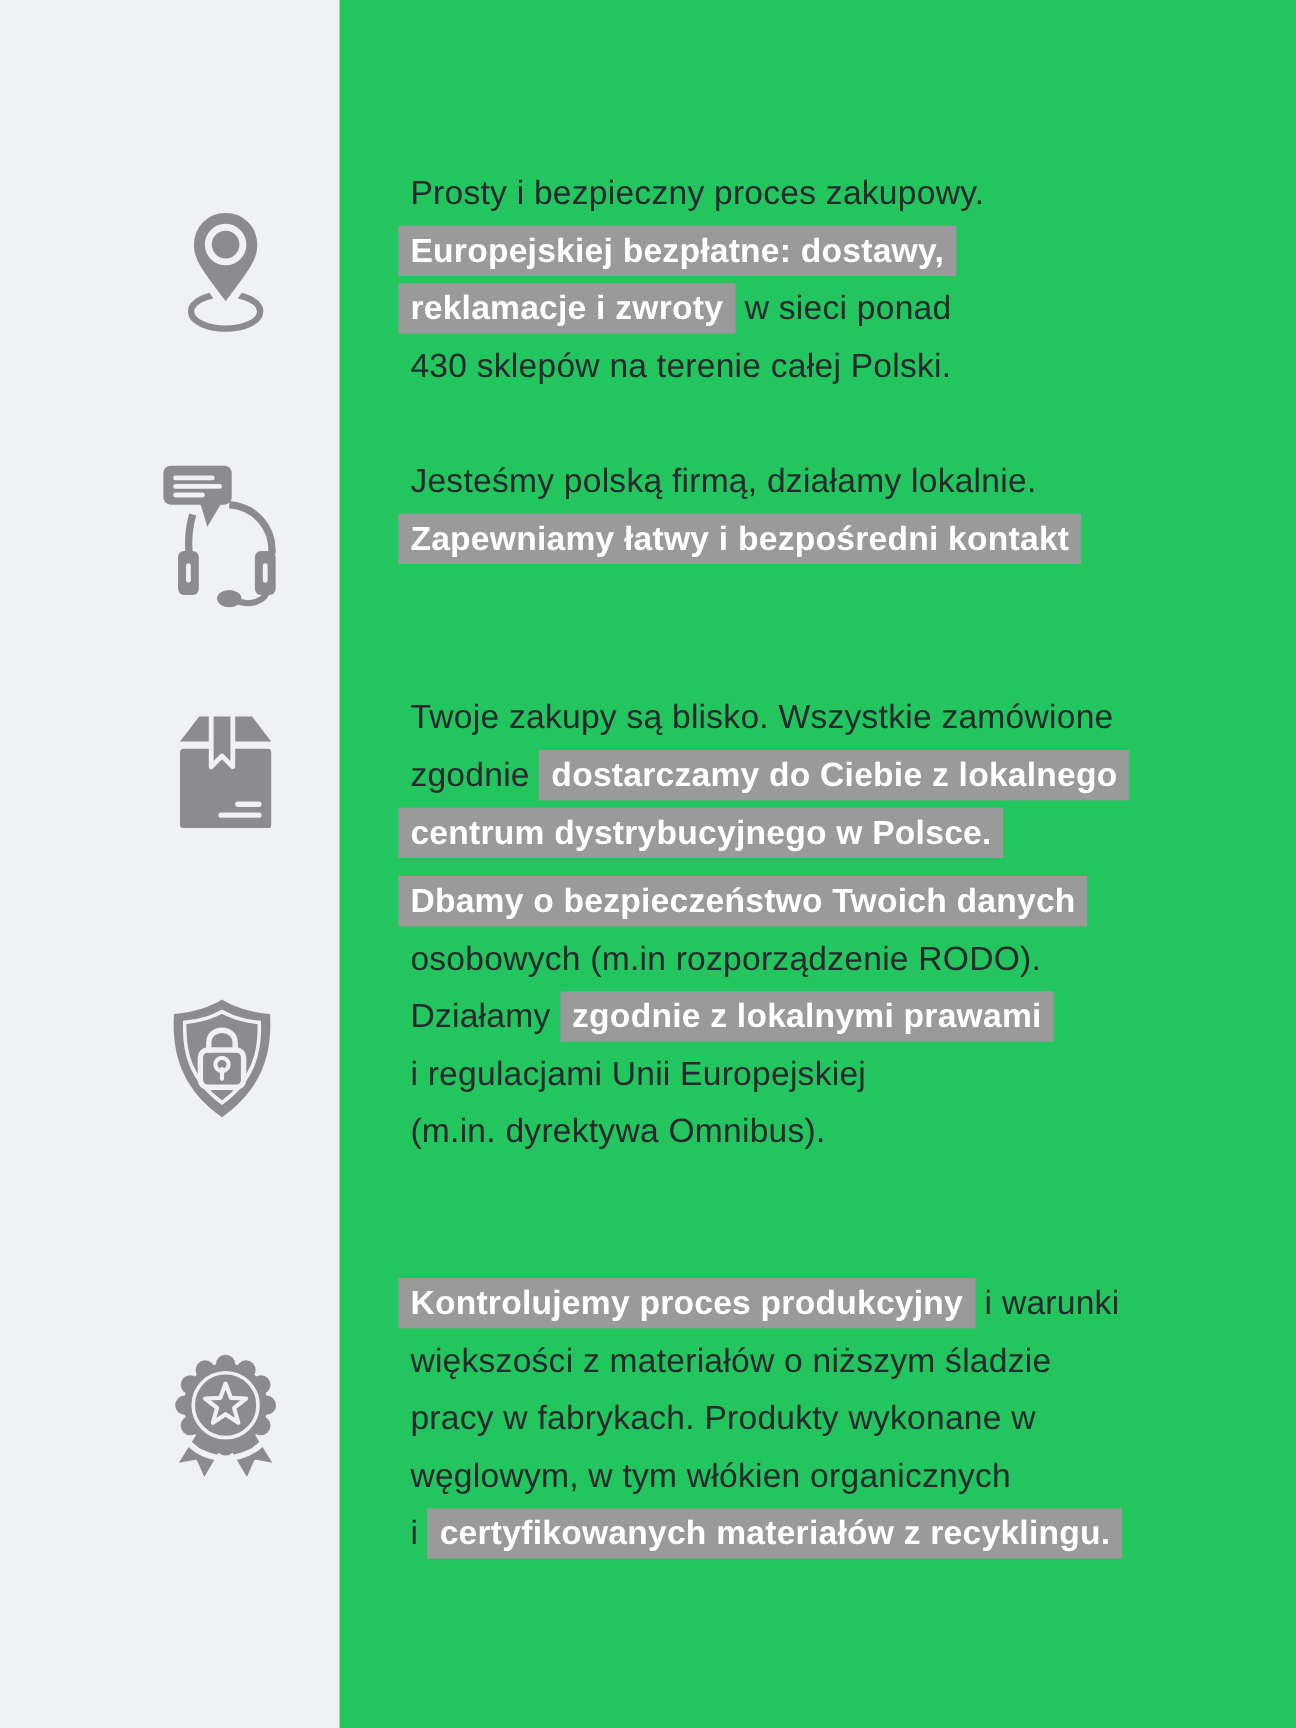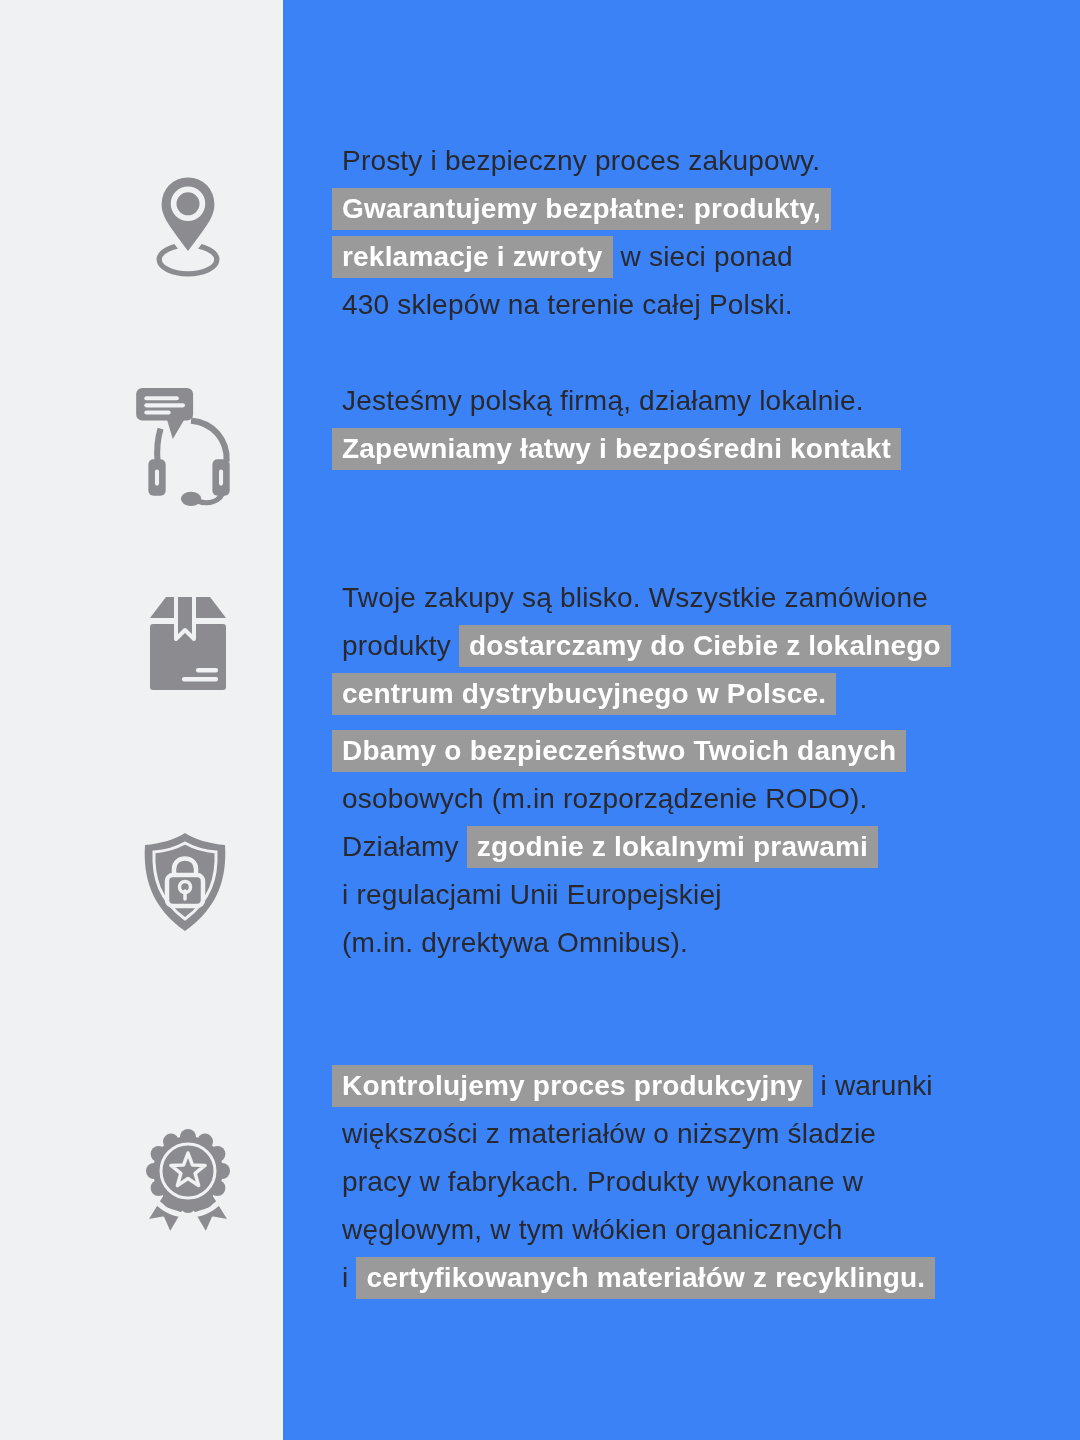--- a/index.html
+++ b/index.html
@@ -1,18 +1,18 @@
 <!DOCTYPE html>
 <html><head>
 <meta charset="utf-8">
 <style>
   html,body{margin:0;padding:0;background:#ffffff;}
   .canvas{
     position:relative;width:1080px;height:1440px;overflow:hidden;
-    background:#3b82f6;
+    background:#22c55e;
     font-family:"Liberation Sans","DejaVu Sans",sans-serif;
   }
   .sidebar{
     position:absolute;left:0;top:0;width:283px;height:1440px;
     background:#f0f1f2;
   }
   .icon-box{position:absolute;}
   .icon-box svg{display:block;width:100%;height:100%;}
   .textblock{
     position:absolute;left:332px;width:740px;
@@ -29,31 +29,31 @@
   }
 </style>
 </head>
 <body>
 
 <div class="canvas">
   <div class="sidebar"></div>
   <main>
       <div class="textblock" style="top: 137px;">
         <div class="line indent"><span class="run">Prosty i bezpieczny proces zakupowy.</span></div>
-        <div class="line"><span class="hl">Gwarantujemy bezpłatne: produkty,</span></div>
+        <div class="line"><span class="hl">Europejskiej bezpłatne: dostawy,</span></div>
         <div class="line"><span class="hl">reklamacje i zwroty</span><span class="run"> w sieci ponad</span></div>
         <div class="line indent"><span class="run">430 sklepów na terenie całej Polski.</span></div>
       </div>
       <div class="textblock" style="top: 377px;">
         <div class="line indent"><span class="run">Jesteśmy polską firmą, działamy lokalnie.</span></div>
         <div class="line"><span class="hl">Zapewniamy łatwy i bezpośredni kontakt</span></div>
       </div>
       <div class="textblock" style="top: 574px;">
         <div class="line indent"><span class="run">Twoje zakupy są blisko. Wszystkie zamówione</span></div>
-        <div class="line indent"><span class="run">produkty </span><span class="hl">dostarczamy do Ciebie z lokalnego</span></div>
+        <div class="line indent"><span class="run">zgodnie </span><span class="hl">dostarczamy do Ciebie z lokalnego</span></div>
         <div class="line"><span class="hl">centrum dystrybucyjnego w Polsce.</span></div>
       </div>
       <div class="textblock" style="top: 727px;">
         <div class="line"><span class="hl">Dbamy o bezpieczeństwo Twoich danych</span></div>
         <div class="line indent"><span class="run">osobowych (m.in rozporządzenie RODO).</span></div>
         <div class="line indent"><span class="run">Działamy </span><span class="hl">zgodnie z lokalnymi prawami</span></div>
         <div class="line indent"><span class="run">i regulacjami Unii Europejskiej</span></div>
         <div class="line indent"><span class="run">(m.in. dyrektywa Omnibus).</span></div>
       </div>
       <div class="textblock" style="top: 1062px;">

